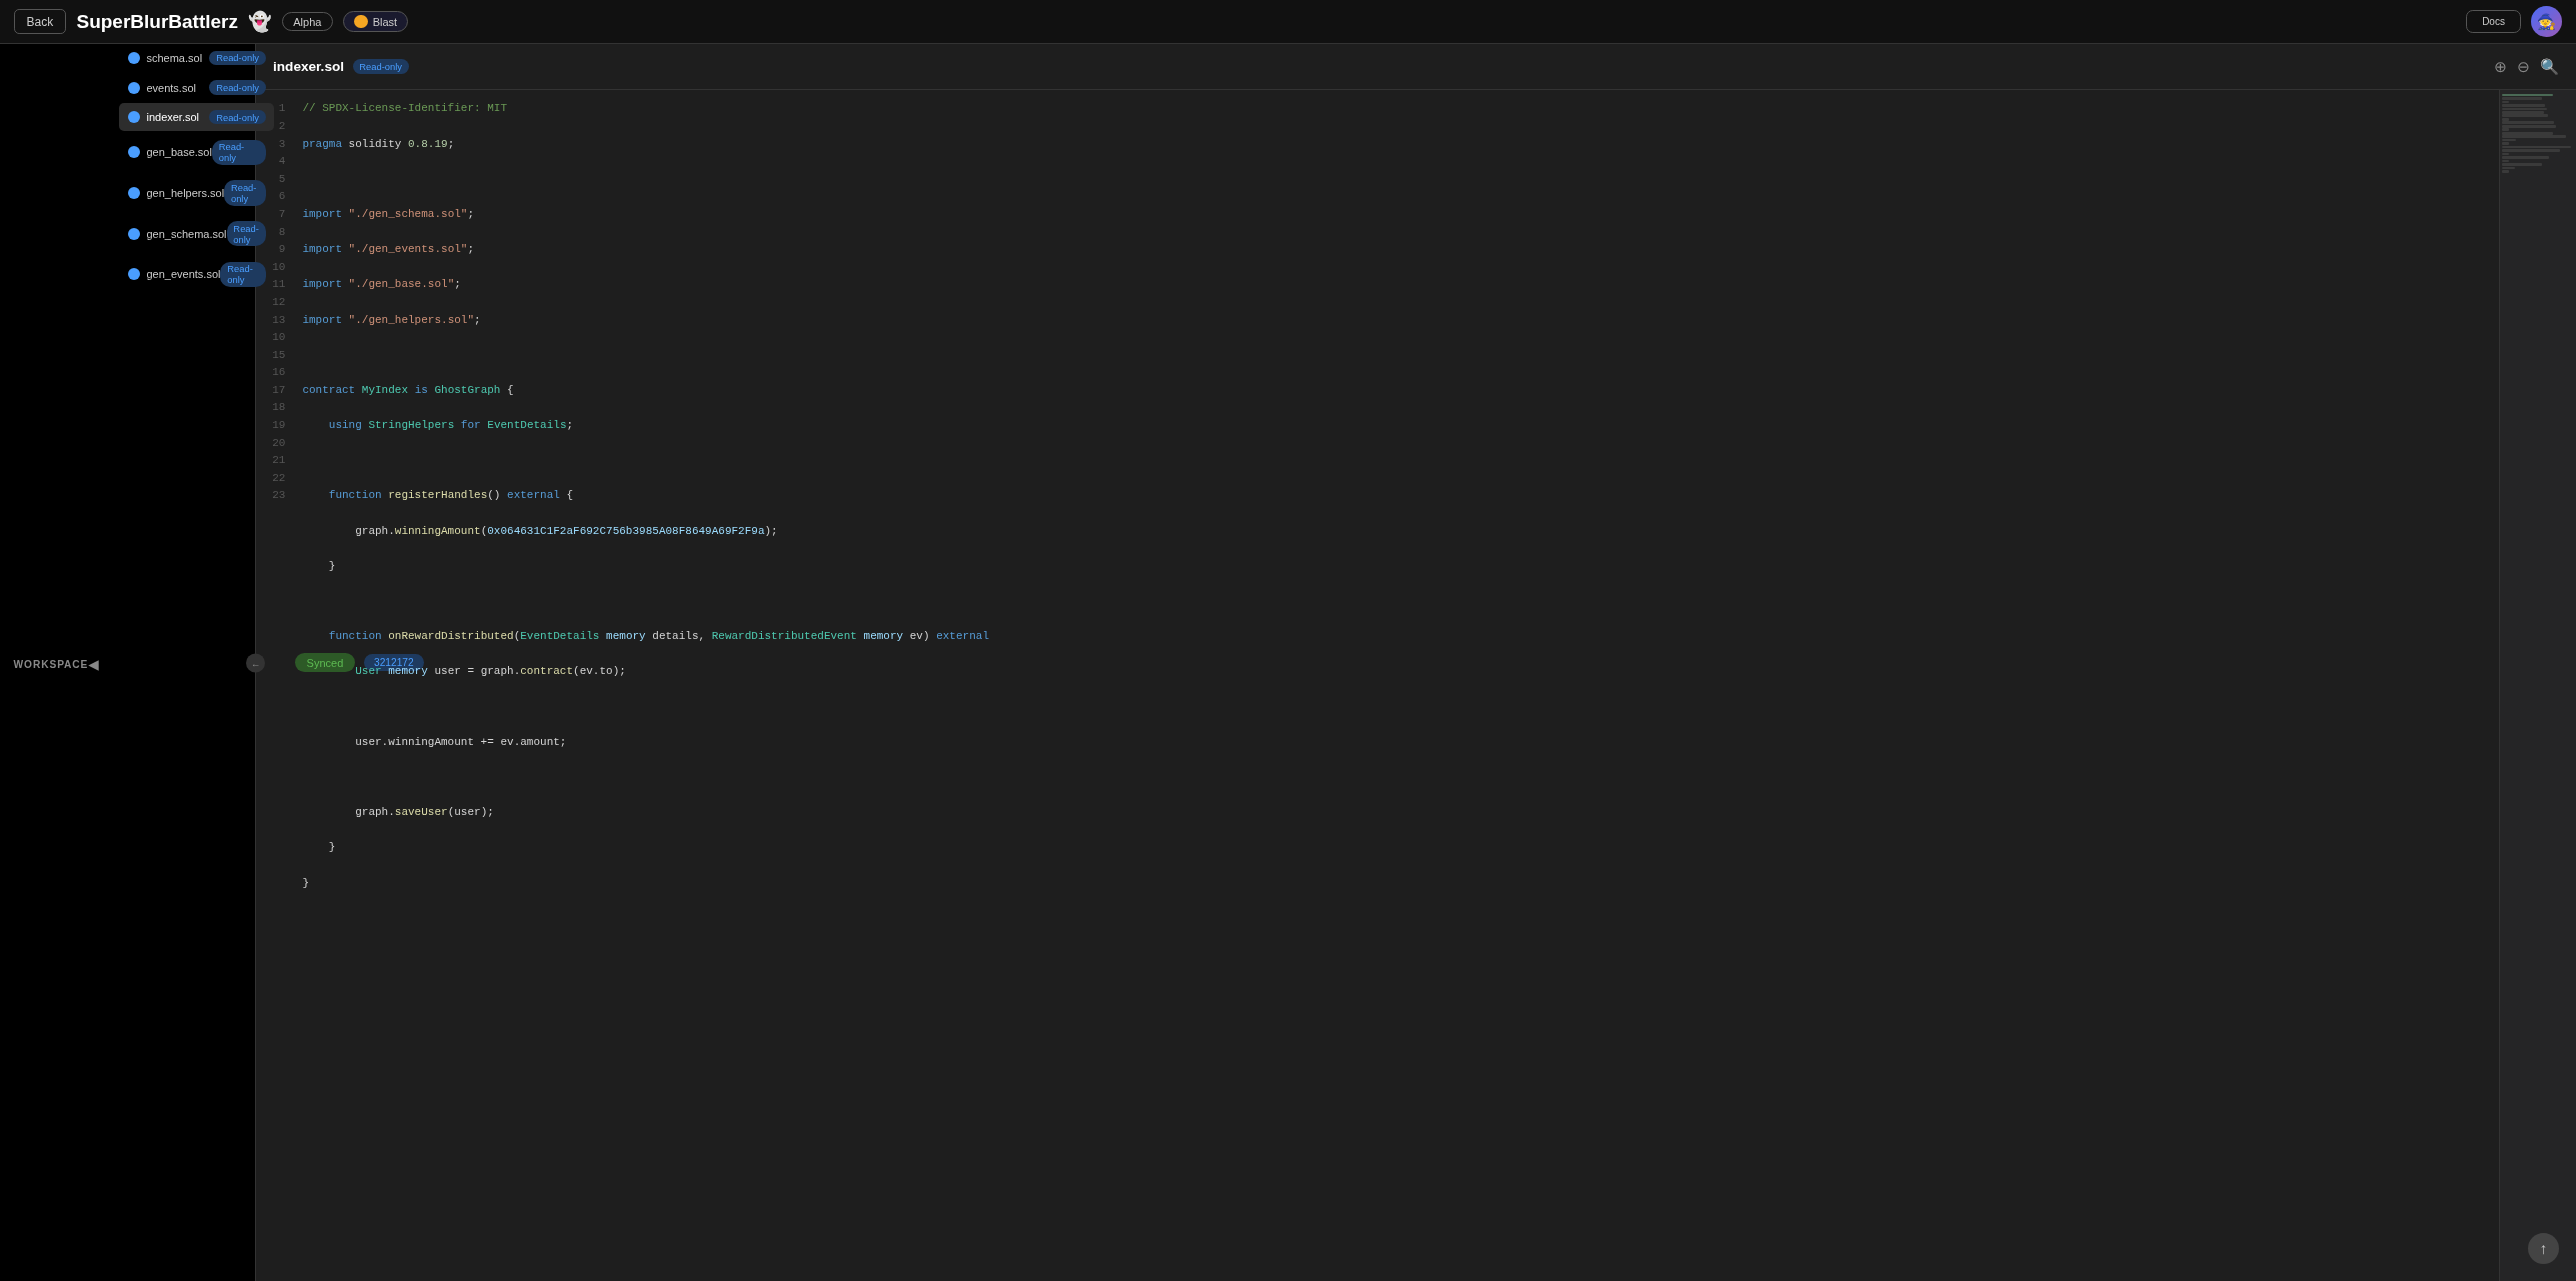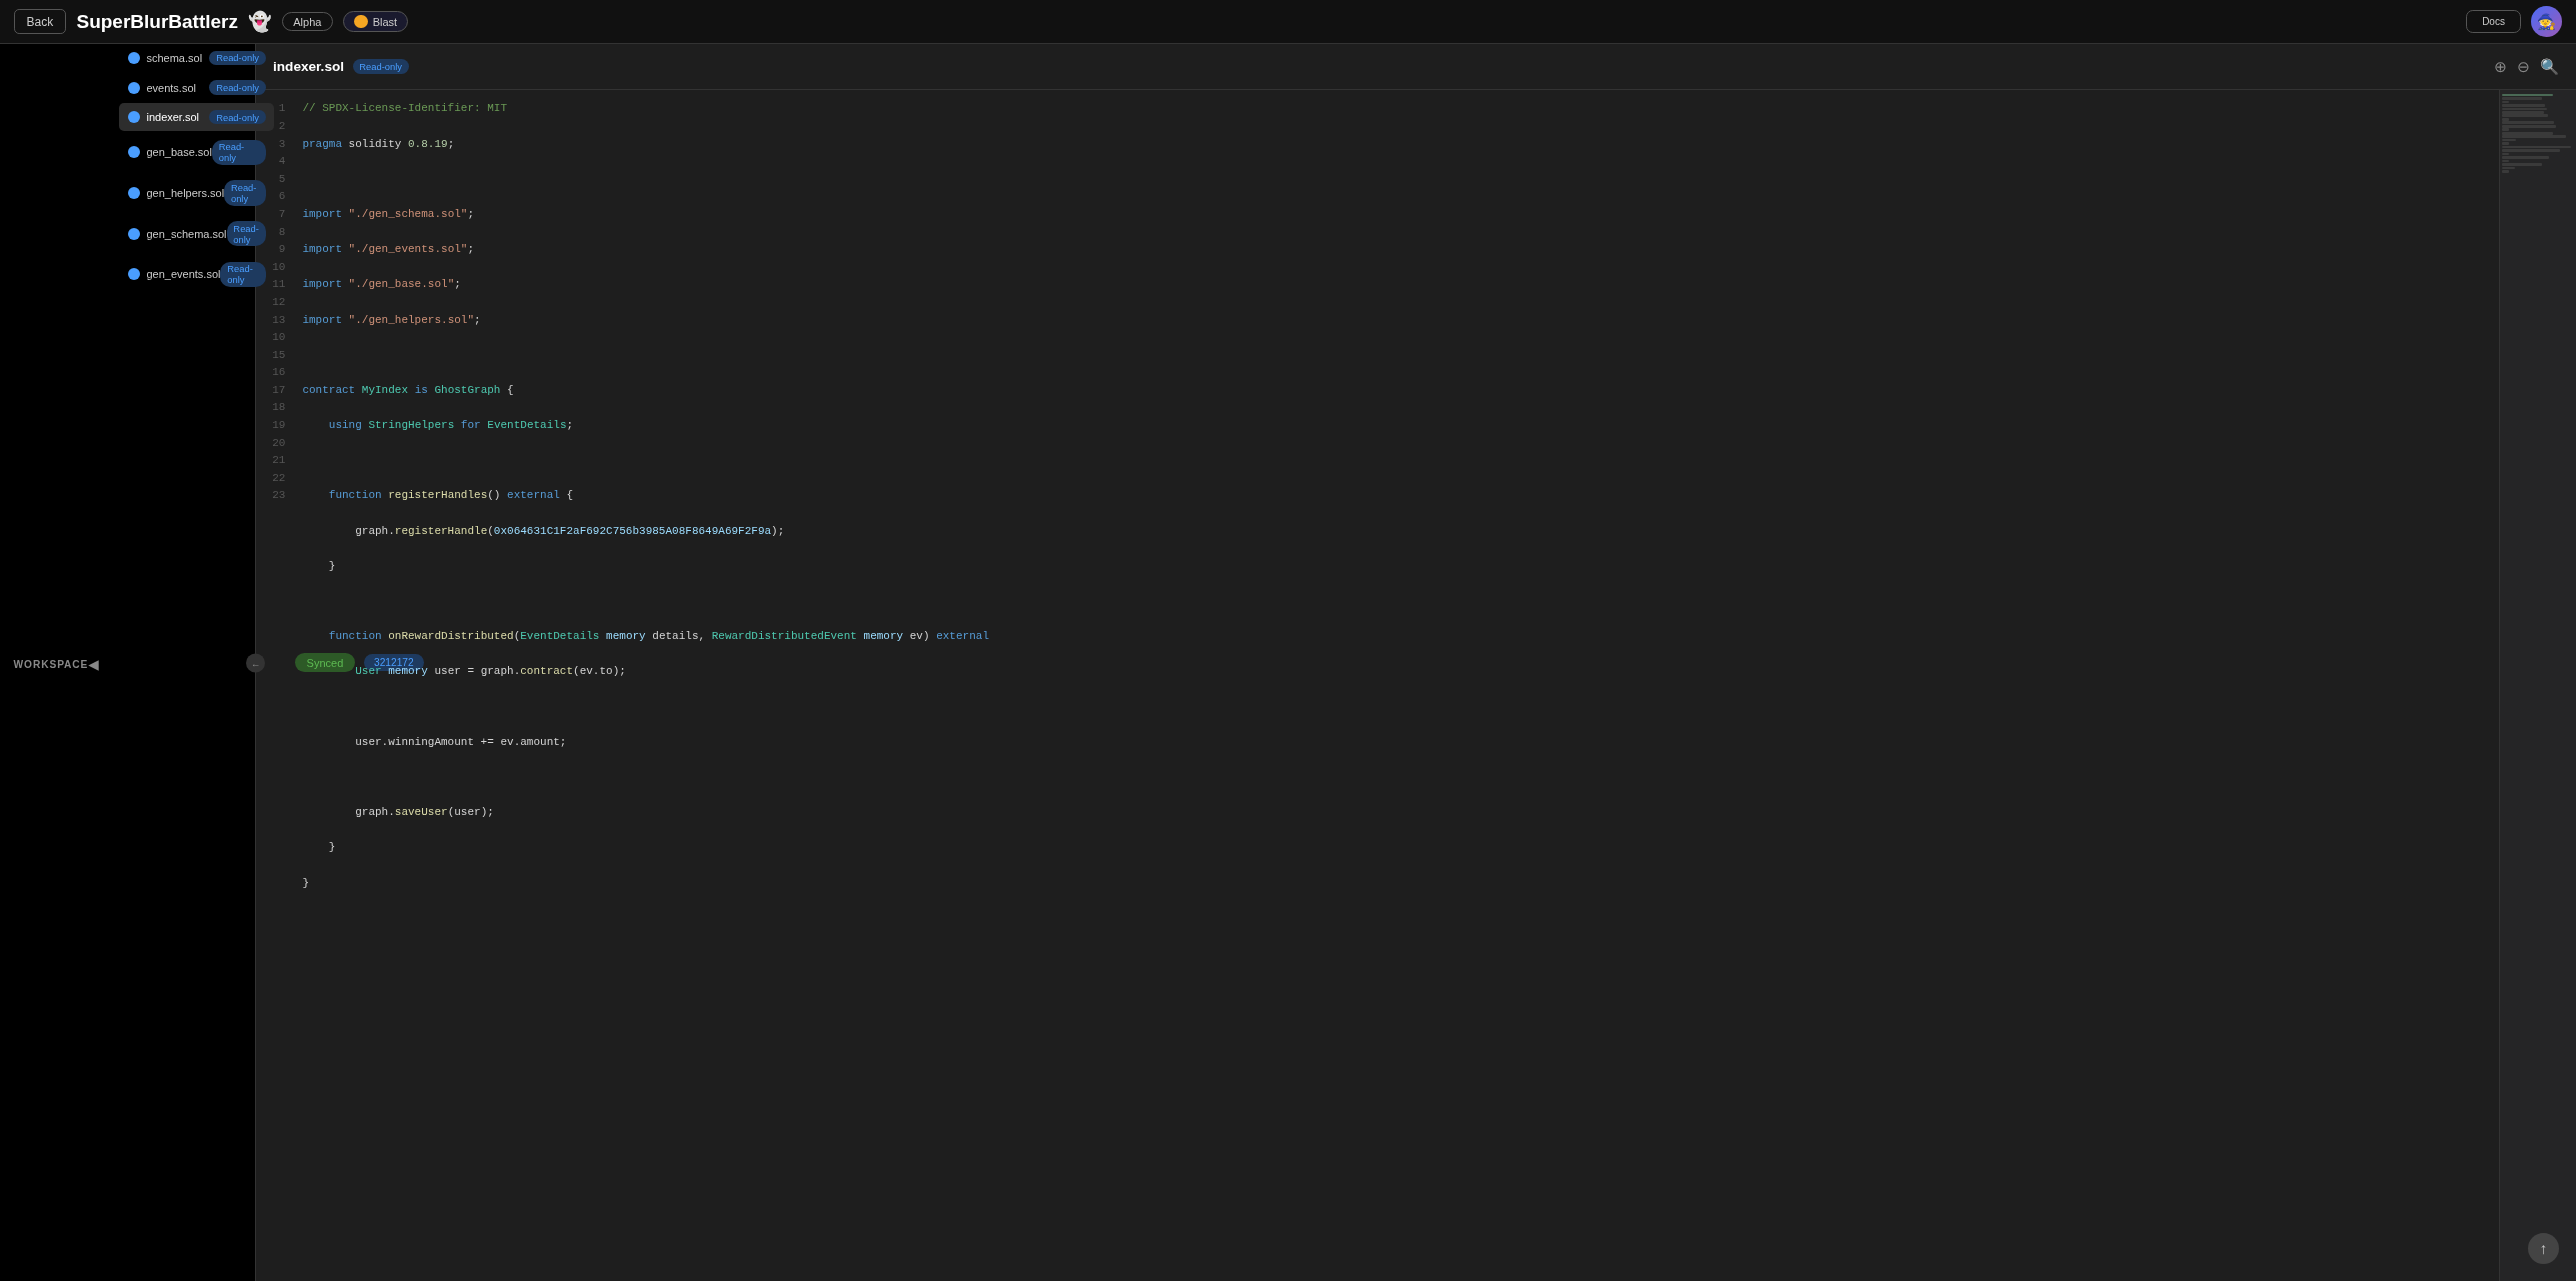--- a/index.html
+++ b/index.html
@@ -455,21 +455,21 @@
 <span class="code-line"> </span>
 <span class="code-line"><span class="c-keyword">import</span><span class="c-plain"> </span><span class="c-string">"./gen_schema.sol"</span><span class="c-plain">;</span></span>
 <span class="code-line"><span class="c-keyword">import</span><span class="c-plain"> </span><span class="c-string">"./gen_events.sol"</span><span class="c-plain">;</span></span>
 <span class="code-line"><span class="c-keyword">import</span><span class="c-plain"> </span><span class="c-string">"./gen_base.sol"</span><span class="c-plain">;</span></span>
 <span class="code-line"><span class="c-keyword">import</span><span class="c-plain"> </span><span class="c-string">"./gen_helpers.sol"</span><span class="c-plain">;</span></span>
 <span class="code-line"> </span>
 <span class="code-line"><span class="c-keyword">contract</span><span class="c-plain"> </span><span class="c-type">MyIndex</span><span class="c-plain"> </span><span class="c-keyword">is</span><span class="c-plain"> </span><span class="c-type">GhostGraph</span><span class="c-plain"> {</span></span>
 <span class="code-line"><span class="c-plain">    </span><span class="c-keyword">using</span><span class="c-plain"> </span><span class="c-type">StringHelpers</span><span class="c-plain"> </span><span class="c-keyword">for</span><span class="c-plain"> </span><span class="c-type">EventDetails</span><span class="c-plain">;</span></span>
 <span class="code-line"> </span>
 <span class="code-line"><span class="c-plain">    </span><span class="c-keyword">function</span><span class="c-plain"> </span><span class="c-function">registerHandles</span><span class="c-plain">() </span><span class="c-keyword">external</span><span class="c-plain"> {</span></span>
-<span class="code-line"><span class="c-plain">        graph.</span><span class="c-function">registerHandle</span><span class="c-plain">(</span><span class="c-address">0x064631C1F2aF692C756b3985A08F8649A69F2F9a</span><span class="c-plain">);</span></span>
+<span class="code-line"><span class="c-plain">        graph.</span><span class="c-function">winningAmount</span><span class="c-plain">(</span><span class="c-address">0x064631C1F2aF692C756b3985A08F8649A69F2F9a</span><span class="c-plain">);</span></span>
 <span class="code-line"><span class="c-plain">    }</span></span>
 <span class="code-line"> </span>
 <span class="code-line"><span class="c-plain">    </span><span class="c-keyword">function</span><span class="c-plain"> </span><span class="c-function">onRewardDistributed</span><span class="c-plain">(</span><span class="c-type">EventDetails</span><span class="c-plain"> </span><span class="c-memory">memory</span><span class="c-plain"> details, </span><span class="c-type">RewardDistributedEvent</span><span class="c-plain"> </span><span class="c-memory">memory</span><span class="c-plain"> ev) </span><span class="c-keyword">external</span></span>
 <span class="code-line"><span class="c-plain">        </span><span class="c-type">User</span><span class="c-plain"> </span><span class="c-memory">memory</span><span class="c-plain"> user = graph.</span><span class="c-function">contract</span><span class="c-plain">(ev.to);</span></span>
 <span class="code-line"> </span>
 <span class="code-line"><span class="c-plain">        user.winningAmount += ev.amount;</span></span>
 <span class="code-line"> </span>
 <span class="code-line"><span class="c-plain">        graph.</span><span class="c-function">saveUser</span><span class="c-plain">(user);</span></span>
 <span class="code-line"><span class="c-plain">    }</span></span>
 <span class="code-line"><span class="c-plain">}</span></span>

